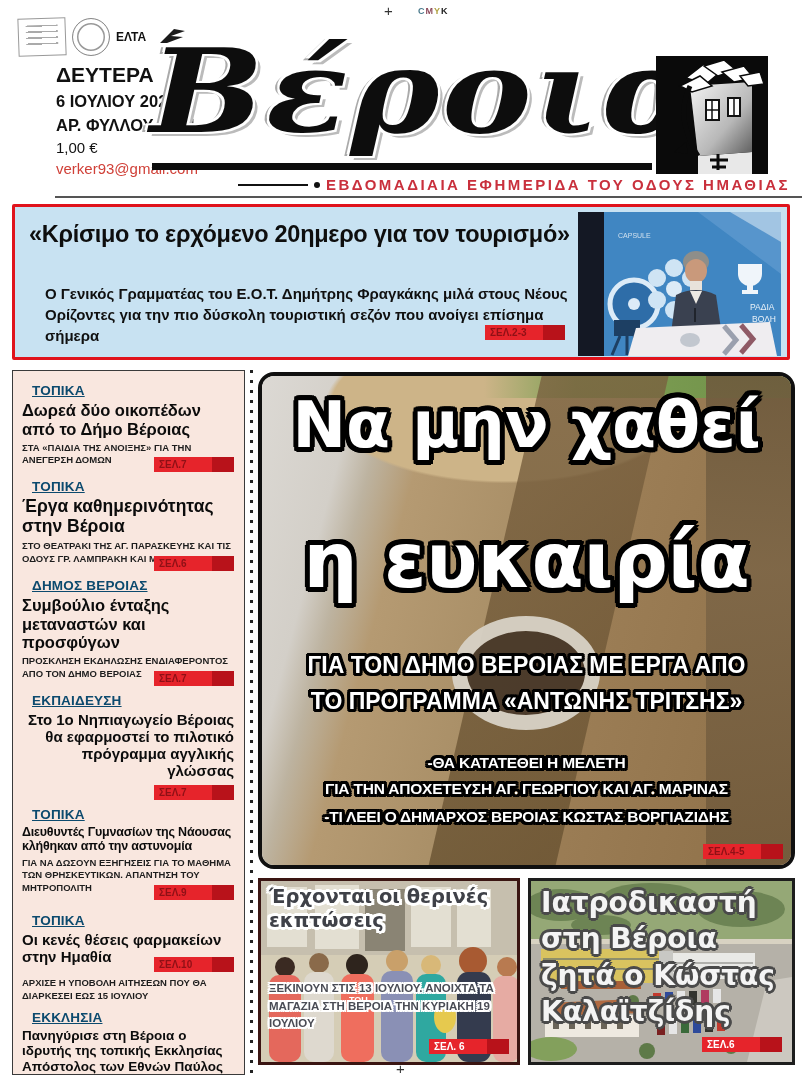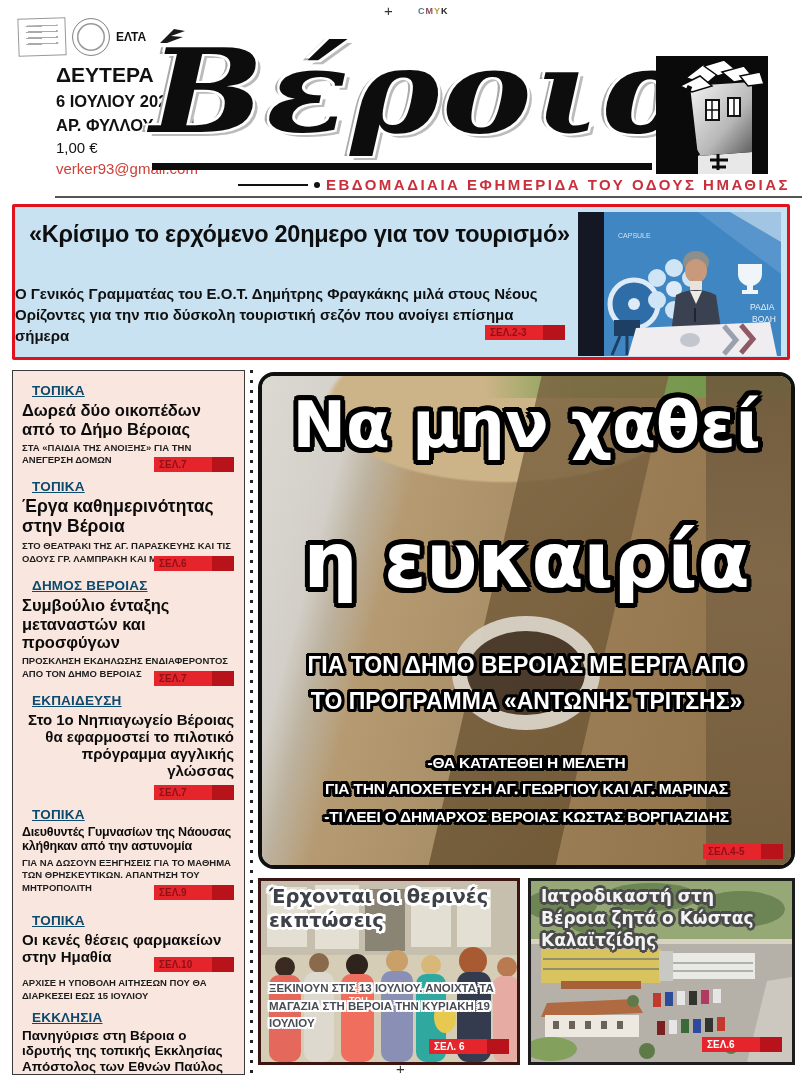--- a/index.html
+++ b/index.html
@@ -39,21 +39,21 @@
   .tag-line{width:70px;height:0;border-top:2px solid #111;}
   .tag-dot{width:6px;height:6px;border-radius:50%;background:#111;}
   .tagline{font-size:15px;font-weight:bold;color:#c9303c;letter-spacing:2.5px;}
   .top-rule{position:absolute;left:55px;right:0;top:196px;height:2px;background:#555;}
 
   
   .feature{position:absolute;left:12px;top:204px;width:778px;height:156px;box-sizing:border-box;
     border:3px solid #e0131c;background:#c8e2f2;border-radius:2px;}
   .f-head{position:absolute;left:14px;top:14px;font-size:23.5px;font-weight:bold;color:#0e0e0e;
     letter-spacing:-0.3px;white-space:nowrap;}
-  .f-deck{position:absolute;left:0;top:76px;width:552px;font-size:15px;font-weight:bold;
+  .f-deck{position:absolute;left:30px;top:76px;width:552px;font-size:15px;font-weight:bold;
     color:#101010;line-height:1.4;}
   .f-badge{position:absolute;left:470px;top:118px;}
   .f-photo{position:absolute;right:6px;top:5px;}
 
   
   .pbadge{display:inline-block;min-width:80px;height:15px;box-sizing:border-box;
     background:linear-gradient(90deg,#e6242b 0 72%,#b8121a 72% 100%);
     font-size:10px;font-weight:bold;padding:2px 6px 0 5px;text-align:left;line-height:1.2;}
   .pbadge.dark{color:#8f1016;}
   .pbadge.light{color:#fff;}
@@ -138,21 +138,21 @@
   .box{position:absolute;top:878px;height:187px;box-sizing:border-box;border:3px solid #1d1d1d;overflow:hidden;}
   .box-left{left:258px;width:262px;border-color:#3a1512;}
   .box-right{left:528px;width:267px;}
   .box svg{position:absolute;inset:0;}
   .bl-head{position:absolute;left:8px;top:4px;width:242px;font-family:"DejaVu Sans",sans-serif;
     font-weight:bold;font-size:19.5px;line-height:1.25;color:#3f4148;}
   .bl-deck{position:absolute;left:8px;bottom:30px;width:246px;font-weight:bold;font-size:11.5px;
     line-height:1.5;color:#4a4c55;}
   .bl-badge{position:absolute;right:8px;bottom:8px;}
   .br-head{position:absolute;left:10px;top:4px;width:238px;font-family:"DejaVu Sans",sans-serif;
-    font-weight:bold;font-size:17px;line-height:1.3;}
+    font-weight:bold;font-size:28px;line-height:1.3;}
   .br-deck{position:absolute;left:10px;bottom:40px;width:246px;font-weight:bold;font-size:12.5px;
     line-height:1.5;}
   .br-badge{position:absolute;right:10px;bottom:10px;}
 </style>
 </head>
 <body>
 
 <div class="page">
 
   <div class="reg-top">+</div>

